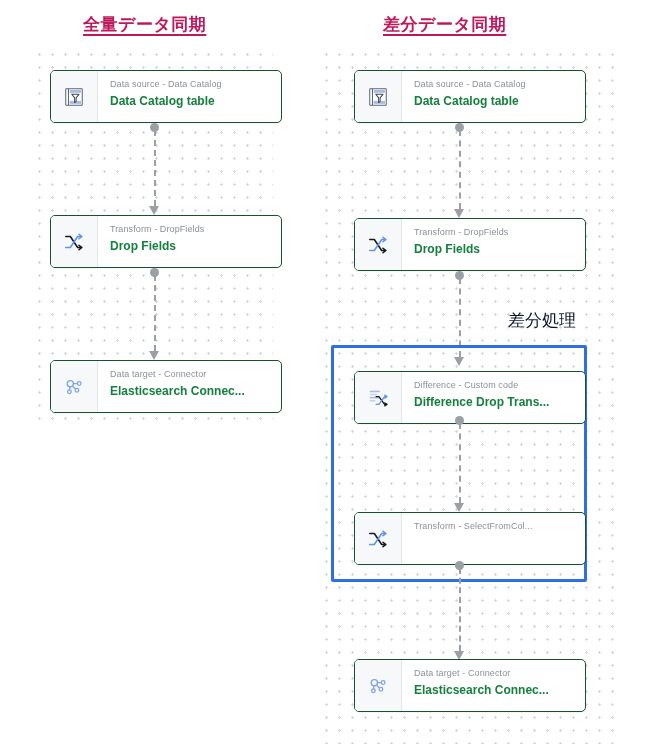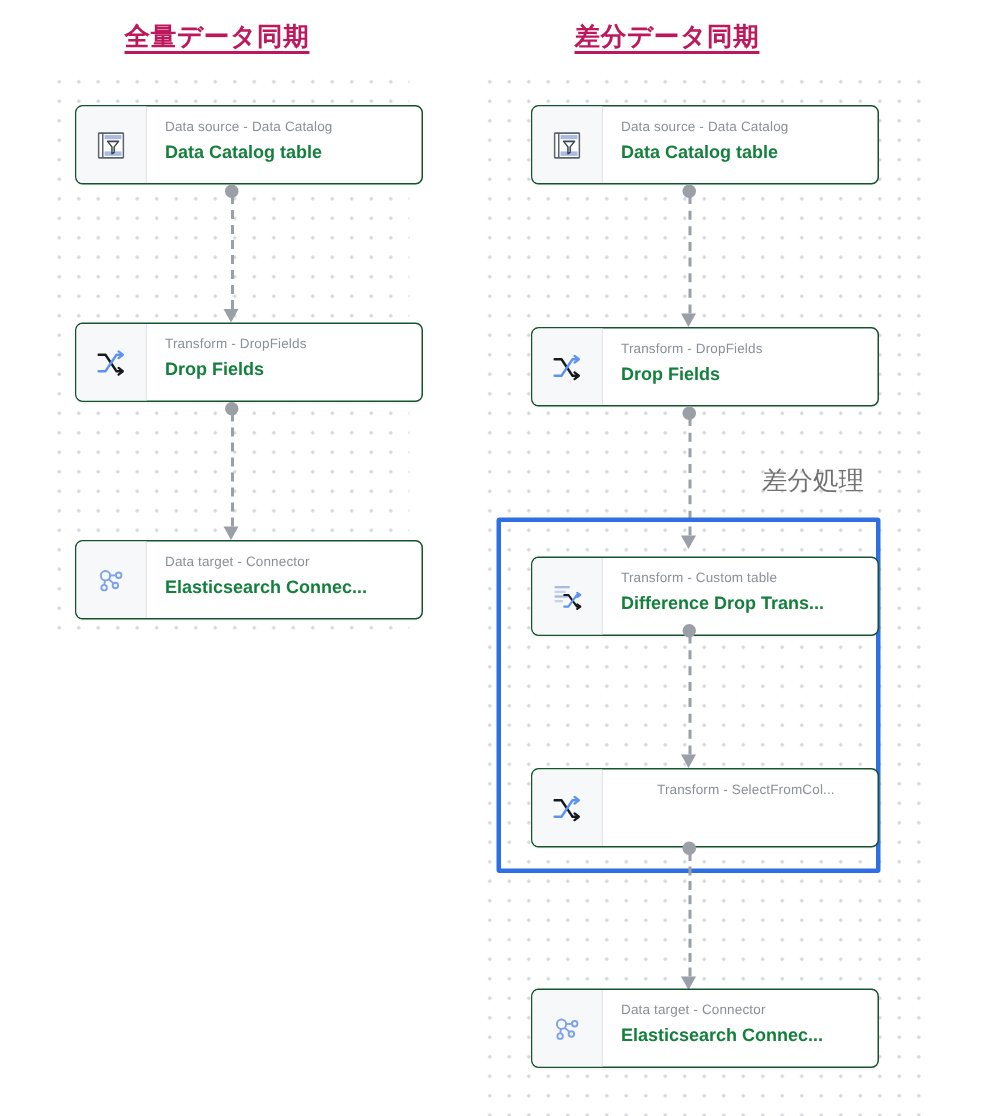--- a/index.html
+++ b/index.html
@@ -132,21 +132,21 @@
     border: 3px solid #2f6fe4;
     border-radius: 2px;
     box-sizing: border-box;
     background: transparent;
   }
   #group-label {
     position: absolute;
     left: 508px;
     top: 309px;
     font-size: 17px;
-    color: #737373;
+    color: #0f172a;
     white-space: nowrap;
   }
 
   svg { display: block; }
 </style>
 </head>
 <body>
 
 <div class="col-title" id="title-left">全量データ同期</div>
 <div class="col-title" id="title-right">差分データ同期</div>
@@ -271,32 +271,32 @@
       <rect x="3" y="14.2" width="6" height="1.7" fill="#c6d3ee"></rect>
       <g fill="none" stroke-linecap="round" stroke-linejoin="round">
         <path d="M10 10.5 L13 10.5 L19.2 19 L21.4 19" stroke="#16191d" stroke-width="1.5"></path>
         <path d="M19.4 17.4 L21.7 19 L19.4 20.6" stroke="#16191d" stroke-width="1.5"></path>
         <path d="M10 19 L13 19 L19.2 10.5 L21.4 10.5" stroke="#5c93f0" stroke-width="1.5"></path>
         <path d="M19.4 8.9 L21.7 10.5 L19.4 12.1" stroke="#5c93f0" stroke-width="1.5"></path>
       </g>
     </svg>
   </div>
   <div class="node-body">
-    <div class="node-type">Transform - Custom table</div>
+    <div class="node-type">Difference - Custom code</div>
     <div class="node-name">Difference Drop Trans...</div>
   </div>
 </div>
 
 <div class="connector" style="left:453px; top:416px; height:96px;">
   <div class="dot"></div>
   <div class="line"></div>
   <div class="arrow"></div>
 </div>
 
-<div class="node" style="left:354px; top:512px;gap:24px;">
+<div class="node" style="left:354px; top:512px;">
   <div class="node-icon">
     <svg width="22" height="22" viewBox="0 0 24 24" fill="none" stroke-linecap="round" stroke-linejoin="round">
       <path d="M3 6 L8 6 L16 18 L20 18" stroke="#16191d" stroke-width="1.7"></path>
       <path d="M17.5 15.6 L20.6 18 L17.5 20.4" stroke="#16191d" stroke-width="1.7"></path>
       <path d="M3 18 L8 18 L16 6 L20 6" stroke="#5c93f0" stroke-width="1.7"></path>
       <path d="M17.5 3.6 L20.6 6 L17.5 8.4" stroke="#5c93f0" stroke-width="1.7"></path>
     </svg>
   </div>
   <div class="node-body">
     <div class="node-type">Transform - SelectFromCol...</div>

